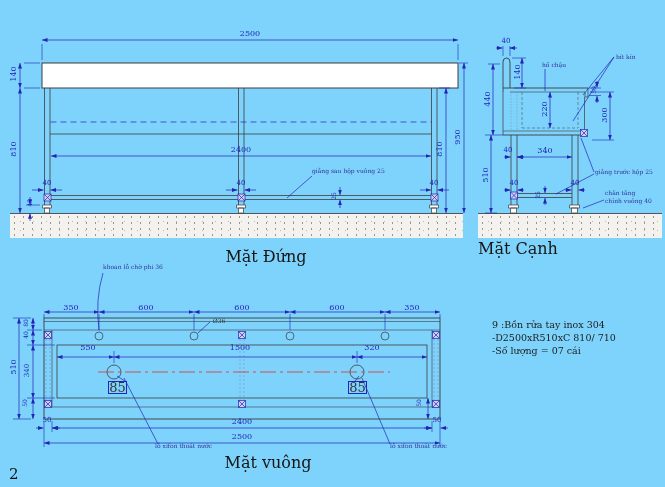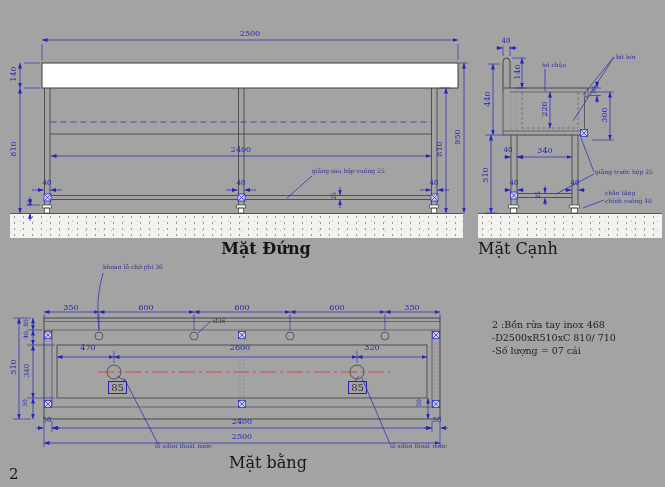--- a/index.html
+++ b/index.html
@@ -1,34 +1,34 @@
 <!DOCTYPE html>
 <html><head>
 <meta charset="utf-8">
 <style>
   html,body{margin:0;padding:0;background:#fff;}
-  .page{position:relative;width:665px;height:487px;background:#a3a3a3;overflow:hidden;
+  .page{position:relative;width:665px;height:487px;background:#7dd3fc;overflow:hidden;
         font-family:"DejaVu Serif","Liberation Serif",serif;}
   svg{position:absolute;left:0;top:0;}
   .lb{position:absolute;color:#2424b8;text-align:center;line-height:1;white-space:nowrap;
       font-family:"DejaVu Serif","Liberation Serif",serif;}
   .f8{font-size:8px;} .f7{font-size:7px;} .f6{font-size:6px;}
   .dk{color:#333333;}
   .rot{transform:rotate(-90deg);}
   .title{position:absolute;color:#161616;font-size:16px;text-align:center;white-space:nowrap;
          font-family:"DejaVu Serif","Liberation Serif",serif;}
   .co{position:absolute;color:#32329a;font-size:6px;line-height:1;white-space:nowrap;
       font-family:"DejaVu Serif","Liberation Serif",serif;}
   .ground{position:absolute;height:24px;border-top:1.3px solid #555;
       background-color:#f4f2ee;
       background-image:radial-gradient(circle,#9a968e 0.6px,transparent 1px),
                        radial-gradient(circle,#beb9b0 0.6px,transparent 1px);
       background-size:9px 6px,13px 9px;background-position:0 0,4px 3px;}
   .box85{position:absolute;width:17px;height:11px;border:0.8px solid #2424b8;color:#333;
-      font-size:10px;text-align:center;line-height:11px;
+      font-size:13px;text-align:center;line-height:11px;
       font-family:"DejaVu Serif","Liberation Serif",serif;}
   .notes{position:absolute;left:492px;top:318px;color:#1d1d1d;font-size:9.5px;line-height:13px;
       font-family:"DejaVu Serif","Liberation Serif",serif;}
   .pageno{position:absolute;left:9px;top:465px;color:#111;font-size:15px;
       font-family:"DejaVu Serif","Liberation Serif",serif;}
 </style>
 </head>
 <body>
 
 <div class="page">
@@ -189,21 +189,21 @@
   <div class="lb f8 rot" style="left:0px;top:145px;width:28px;">810</div>
   <div class="lb f8" style="left:221px;top:146px;width:40px;">2400</div>
   <div class="lb f8 rot" style="left:426px;top:145px;width:28px;">810</div>
   <div class="lb f8 rot" style="left:444px;top:133px;width:28px;">950</div>
   <div class="lb f7" style="left:35px;top:180px;width:24px;">40</div>
   <div class="lb f7" style="left:229px;top:180px;width:24px;">40</div>
   <div class="lb f7" style="left:422px;top:180px;width:24px;">40</div>
   <div class="lb f6 rot" style="left:322px;top:193px;width:24px;">25</div>
   <div class="lb f6 rot" style="left:18px;top:200px;width:24px;">45</div>
   <div class="co" style="left:312px;top:168px;">giằng sau hộp vuông 25</div>
-  <div class="title" style="left:201px;top:239px;width:130px;font-weight:bold;">Mặt Đứng</div>
+  <div class="title" style="left:201px;top:247px;width:130px;">Mặt Đứng</div>
 
   <div class="lb f7" style="left:494px;top:38px;width:24px;">40</div>
   <div class="lb f8 rot" style="left:504px;top:68px;width:28px;">140</div>
   <div class="lb f8 rot" style="left:474px;top:95px;width:28px;">440</div>
   <div class="lb f8 rot" style="left:531px;top:105px;width:28px;">220</div>
   <div class="lb f6 rot" style="left:582px;top:87px;width:24px;">50</div>
   <div class="lb f8 rot" style="left:591px;top:111px;width:28px;">300</div>
   <div class="lb f8" style="left:525px;top:147px;width:40px;">340</div>
   <div class="lb f7" style="left:496px;top:147px;width:24px;">40</div>
   <div class="lb f8 rot" style="left:472px;top:171px;width:28px;">510</div>
@@ -217,39 +217,39 @@
   <div class="co" style="left:605px;top:198px;">chỉnh vuông 40</div>
   <div class="title" style="left:458px;top:239px;width:120px;">Mặt Cạnh</div>
 
   <div class="co" style="left:103px;top:264px;">khoan lỗ chờ phi  36</div>
   <div class="lb f8" style="left:51px;top:304px;width:40px;">350</div>
   <div class="lb f8" style="left:126px;top:304px;width:40px;">600</div>
   <div class="lb f8" style="left:222px;top:304px;width:40px;">600</div>
   <div class="lb f8" style="left:317px;top:304px;width:40px;">600</div>
   <div class="lb f8" style="left:392px;top:304px;width:40px;">350</div>
   <div class="lb f6 dk" style="left:210px;top:318px;width:18px;">Ø36</div>
-  <div class="lb f8" style="left:68px;top:344px;width:40px;">470</div>
-  <div class="lb f8" style="left:220px;top:344px;width:40px;">2600</div>
+  <div class="lb f8" style="left:68px;top:344px;width:40px;">550</div>
+  <div class="lb f8" style="left:220px;top:344px;width:40px;">1500</div>
   <div class="lb f8" style="left:352px;top:344px;width:40px;">320</div>
   <div class="box85" style="left:108px;top:381px;">85</div>
   <div class="box85" style="left:348px;top:381px;">85</div>
   <div class="lb f6 rot" style="left:14px;top:320px;width:24px;">80</div>
   <div class="lb f6 rot" style="left:14px;top:332px;width:24px;">40</div>
   <div class="lb f8 rot" style="left:0px;top:363px;width:28px;">510</div>
   <div class="lb f7 rot" style="left:13px;top:367px;width:28px;">340</div>
   <div class="lb f6 rot" style="left:13px;top:400px;width:24px;">50</div>
   <div class="lb f6 rot" style="left:407px;top:400px;width:24px;">50</div>
   <div class="lb f7" style="left:35px;top:417px;width:24px;">50</div>
   <div class="lb f8" style="left:222px;top:418px;width:40px;">2400</div>
   <div class="lb f7" style="left:425px;top:417px;width:24px;">50</div>
   <div class="lb f8" style="left:222px;top:433px;width:40px;">2500</div>
   <div class="co" style="left:155px;top:443px;">lỗ xifon thoát nước</div>
   <div class="co" style="left:390px;top:443px;">lỗ xifon thoát nước</div>
-  <div class="title" style="left:203px;top:453px;width:130px;">Mặt bằng</div>
+  <div class="title" style="left:203px;top:453px;width:130px;">Mặt vuông</div>
 
   <div class="notes">
-    <div>2 :Bồn rửa tay inox  468</div>
+    <div>9 :Bồn rửa tay inox  304</div>
     <div>-D2500xR510xC 810/ 710</div>
     <div>-Số lượng = 07 cái</div>
   </div>
   <div class="pageno">2</div>
 
 </div>
 
 </body></html>

